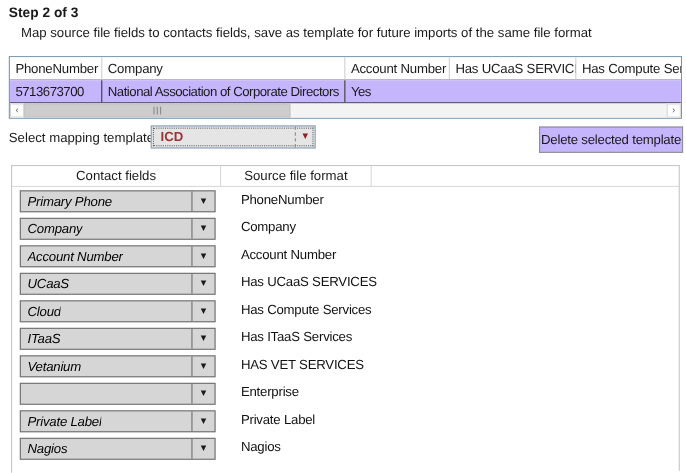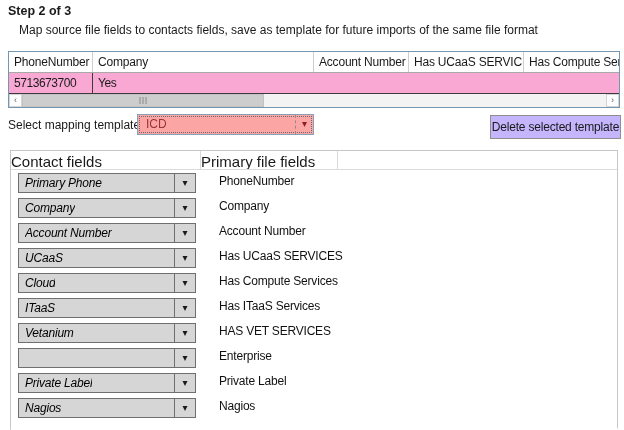--- a/index.html
+++ b/index.html
@@ -16,21 +16,21 @@
   
   .grid{
     position:absolute; left:8px; top:51px; width:612px; height:57px;
     border:1px solid #7397b2; background:#fff; overflow:hidden;
   }
   .grid-header{ display:flex; height:21px; border-bottom:1px solid #a9a9a9; background:#fff; }
   .grid-header .cell{
     padding:3px 0 0 5px; white-space:nowrap; overflow:hidden;
     border-right:1px solid #cfcfcf; font-size:12px; letter-spacing:-0.2px;
   }
-  .grid-row{ display:flex; height:21px; border-bottom:1px solid #3c3c3c; background:#f9a8d4; }
+  .grid-row{ display:flex; height:21px; border-bottom:1px solid #3c3c3c; background:#c4b5fd; }
   .grid-row .cell{
     padding:3px 0 0 5px; white-space:nowrap; overflow:hidden;
     border-right:1px solid #3c3c3c; font-size:12px; letter-spacing:-0.45px;
   }
   .cell:last-child{ border-right:none; }
   .hscroll{ position:relative; height:13px; background:#f3f3f3; }
   .sb-btn{
     position:absolute; top:0; width:13px; height:13px; background:#fdfdfd;
     border:1px solid #d4d4d4; color:#5a5a5a; font-size:9px; line-height:11px;
     text-align:center; cursor:default;
@@ -40,23 +40,23 @@
   .sb-thumb{
     position:absolute; left:13px; top:0; width:242px; height:13px;
     background:#cdcdcd; border:1px solid #c2c2c2;
   }
   .grip{ position:absolute; left:50%; top:2px; transform:translateX(-50%); display:flex; gap:2px; }
   .grip i{ display:block; width:1px; height:7px; background:#8a8a8a; }
 
   
   .tmpl-label{ position:absolute; left:8px; top:118px; font-size:12px; }
   .tmpl-combo{
-    position:absolute; left:137px; top:114px; width:177px; height:21px;
-    background:#fca5a5; border:1px solid #86a0b8;
-    outline:1px dotted #6a6a6a; outline-offset:-3px;
+    position:absolute; left:137px; top:114px; width:150px; height:21px;
+    background:#e5e5e5; border:1px solid #86a0b8;
+    outline:1px dotted #6a6a6a; outline-offset:-3px;font-weight:bold;
   }
   .tmpl-value{
     position:absolute; left:8px; top:2px; font-size:12px; color:#9c3336;
   }
   .tmpl-arrow-box{
     position:absolute; right:0; top:0; width:18px; height:19px;
     border-left:1px dashed #8c8c8c; text-align:center;
   }
   .tmpl-arrow{ font-size:10px; color:#8e1f26; line-height:18px; }
 
@@ -65,21 +65,21 @@
     background:#c4b5fd; border:1px solid #8f8f8f; font-family:inherit;
     font-size:12px; color:#1a1a1a; text-align:center; letter-spacing:-0.2px;
   }
 
   
   .panel{
     position:absolute; left:10px; top:150px; width:608px; height:281px;
     border:1px solid #c6c6c6; background:#fff;
   }
   .panel-header{ display:flex; height:19px; border-bottom:1px solid #dadada; }
-  .ph-cell{ padding-top:2px; font-size:15px; border-right:1px solid #dadada; overflow:hidden; white-space:nowrap; }
+  .ph-cell{ padding-top:2px; text-align:center; font-size:12px; border-right:1px solid #dadada; overflow:hidden; white-space:nowrap; }
   .ph-cell.c1{ width:190px; }
   .ph-cell.c2{ width:137px; }
   .ph-cell.c3{ flex:1; border-right:none; }
   .map-rows{ padding-top:3px; }
   .map-row{ position:relative; height:25px; }
   .cf-combo{
     position:absolute; left:7px; top:0; width:178px; height:20px;
     background:#d6d6d6; border:1px solid #6f6f6f;font-style:italic;
   }
   .cf-text{
@@ -107,20 +107,21 @@
   <div class="grid">
     <div class="grid-header" id="grid-header">
         <div class="cell" style="width: 84px;">PhoneNumber</div>
         <div class="cell" style="width: 221px;">Company</div>
         <div class="cell" style="width: 95px;">Account Number</div>
         <div class="cell" style="width: 115px;">Has UCaaS SERVICES</div>
         <div class="cell" style="flex: 1 1 0%;">Has Compute Ser</div>
       </div>
     <div class="grid-row" id="grid-row">
         <div class="cell" style="width: 84px;">5713673700</div>
+        <div class="cell" style="width: 221px;">National Association of Corporate Directors</div>
         <div class="cell" style="width: 115px;">Yes</div>
       </div>
     <div class="hscroll">
       <div class="sb-btn left">‹</div>
       <div class="sb-thumb">
         <span class="grip">
             <i></i>
             <i></i>
             <i></i>
           </span>
@@ -132,21 +133,21 @@
   <div class="tmpl-label">Select mapping template</div>
   <div class="tmpl-combo">
     <span class="tmpl-value">ICD</span>
     <span class="tmpl-arrow-box"><span class="tmpl-arrow">▾</span></span>
   </div>
   <button class="delete-btn">Delete selected template</button>
 
   <div class="panel">
     <div class="panel-header">
       <div class="ph-cell c1">Contact fields</div>
-      <div class="ph-cell c2">Primary file fields</div>
+      <div class="ph-cell c2">Source file format</div>
       <div class="ph-cell c3"></div>
     </div>
     <div class="map-rows" id="map-rows">
   <div class="map-row">
     <div class="cf-combo">
       <span class="cf-text">Primary Phone</span>
       <span class="cf-arrow-box"><span class="cf-arrow">▾</span></span>
     </div>
     <div class="sf-label">PhoneNumber</div>
   </div>

